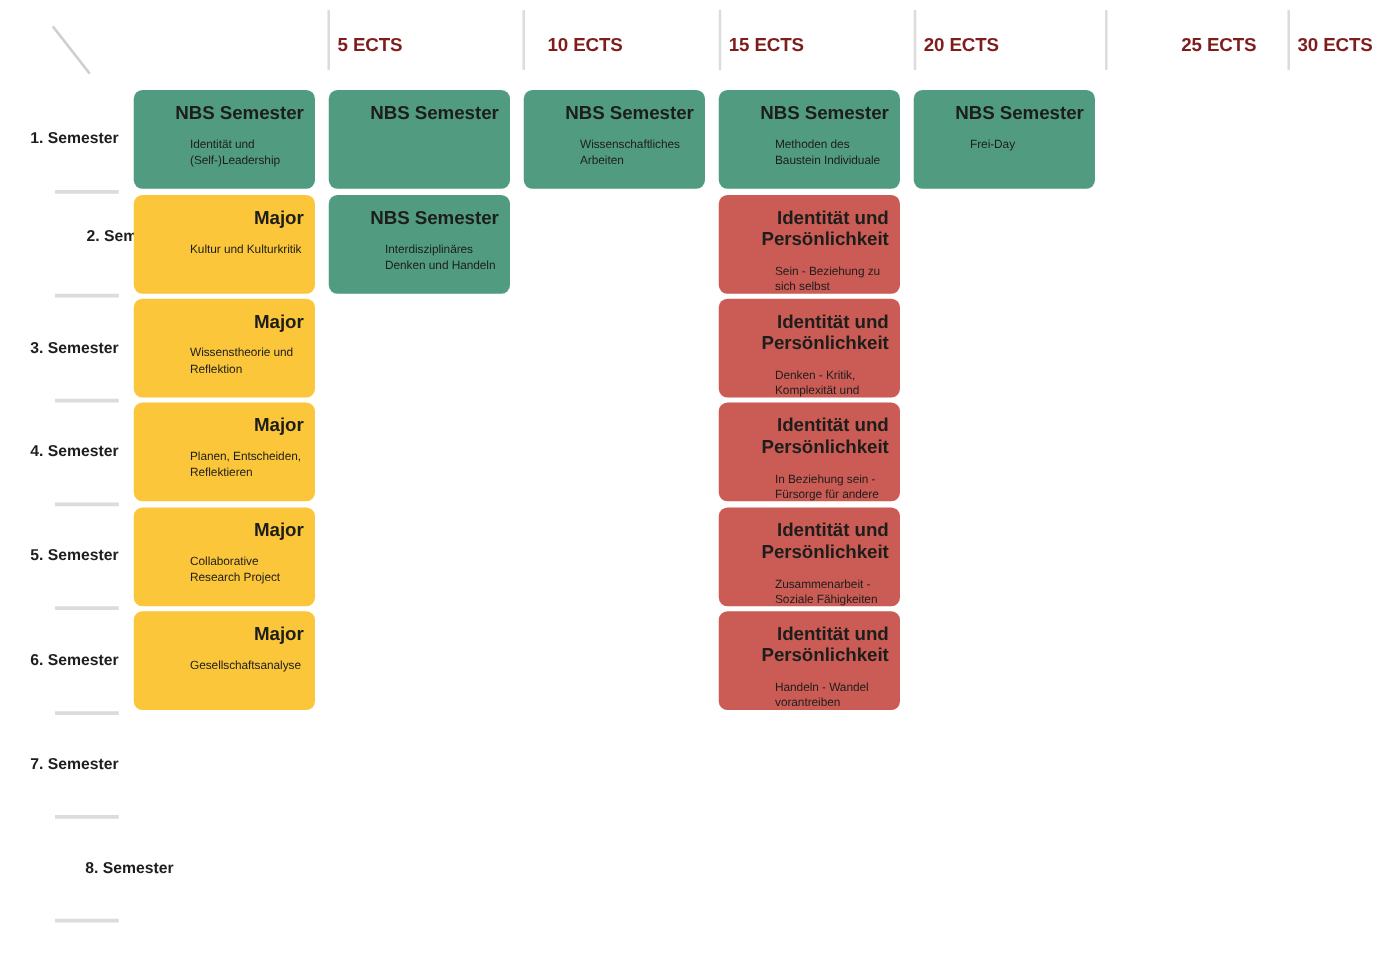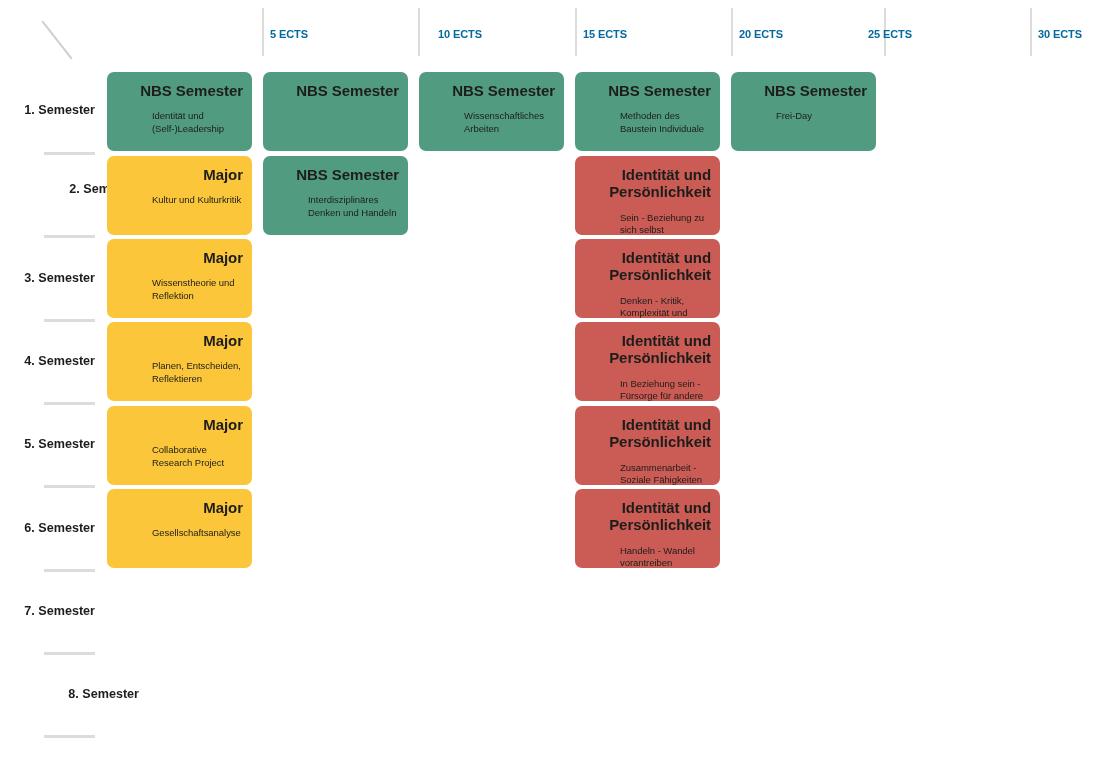--- a/index.html
+++ b/index.html
@@ -25,24 +25,24 @@
   .ects-tick {
     position: absolute;
     top: 8px;
     width: 2px;
     height: 48px;
     background: #d5d5d5;
   }
   .ects-label {
     position: absolute;
     top: 28px;
-    font-size: 11px;
+    font-size: 15px;
     font-weight: 700;
     letter-spacing: -0.1px;
-    color: #0369a1;
+    color: #7f1d1d;
     white-space: nowrap;
   }
 
   
   .corner-slash {
     position: absolute;
     left: 56px;
     top: 16px;
     width: 2px;
     height: 48px;
@@ -127,21 +127,21 @@
   <div id="scale-layer">
       <div class="ects-tick" style="left: 262px; background: rgb(220, 220, 220);"></div>
       <div class="ects-label" style="left: 270px;">5 ECTS</div>
       <div class="ects-tick" style="left: 418px; background: rgb(220, 220, 220);"></div>
       <div class="ects-label" style="left: 426px; margin-left: 12px;">10 ECTS</div>
       <div class="ects-tick" style="left: 575px; background: rgb(220, 220, 220);"></div>
       <div class="ects-label" style="left: 583px;">15 ECTS</div>
       <div class="ects-tick" style="left: 731px; background: rgb(220, 220, 220);"></div>
       <div class="ects-label" style="left: 739px;">20 ECTS</div>
       <div class="ects-tick" style="left: 884px; background: rgb(220, 220, 220);"></div>
-      <div class="ects-label" style="left: 868px;">25 ECTS</div>
+      <div class="ects-label" style="left: 945px;">25 ECTS</div>
       <div class="ects-tick" style="left: 1030px; background: rgb(220, 220, 220);"></div>
       <div class="ects-label" style="left: 1038px;">30 ECTS</div>
     </div>
   <div id="rail-layer">
       <div class="sem-label" style="top: 103px;">1. Semester</div>
       <div class="sem-label" style="top: 182px; margin-left: 45px;">2. Semester</div>
       <div class="sem-label" style="top: 271px;">3. Semester</div>
       <div class="sem-label" style="top: 354px;">4. Semester</div>
       <div class="sem-label" style="top: 437px;">5. Semester</div>
       <div class="sem-label" style="top: 521px;">6. Semester</div>

